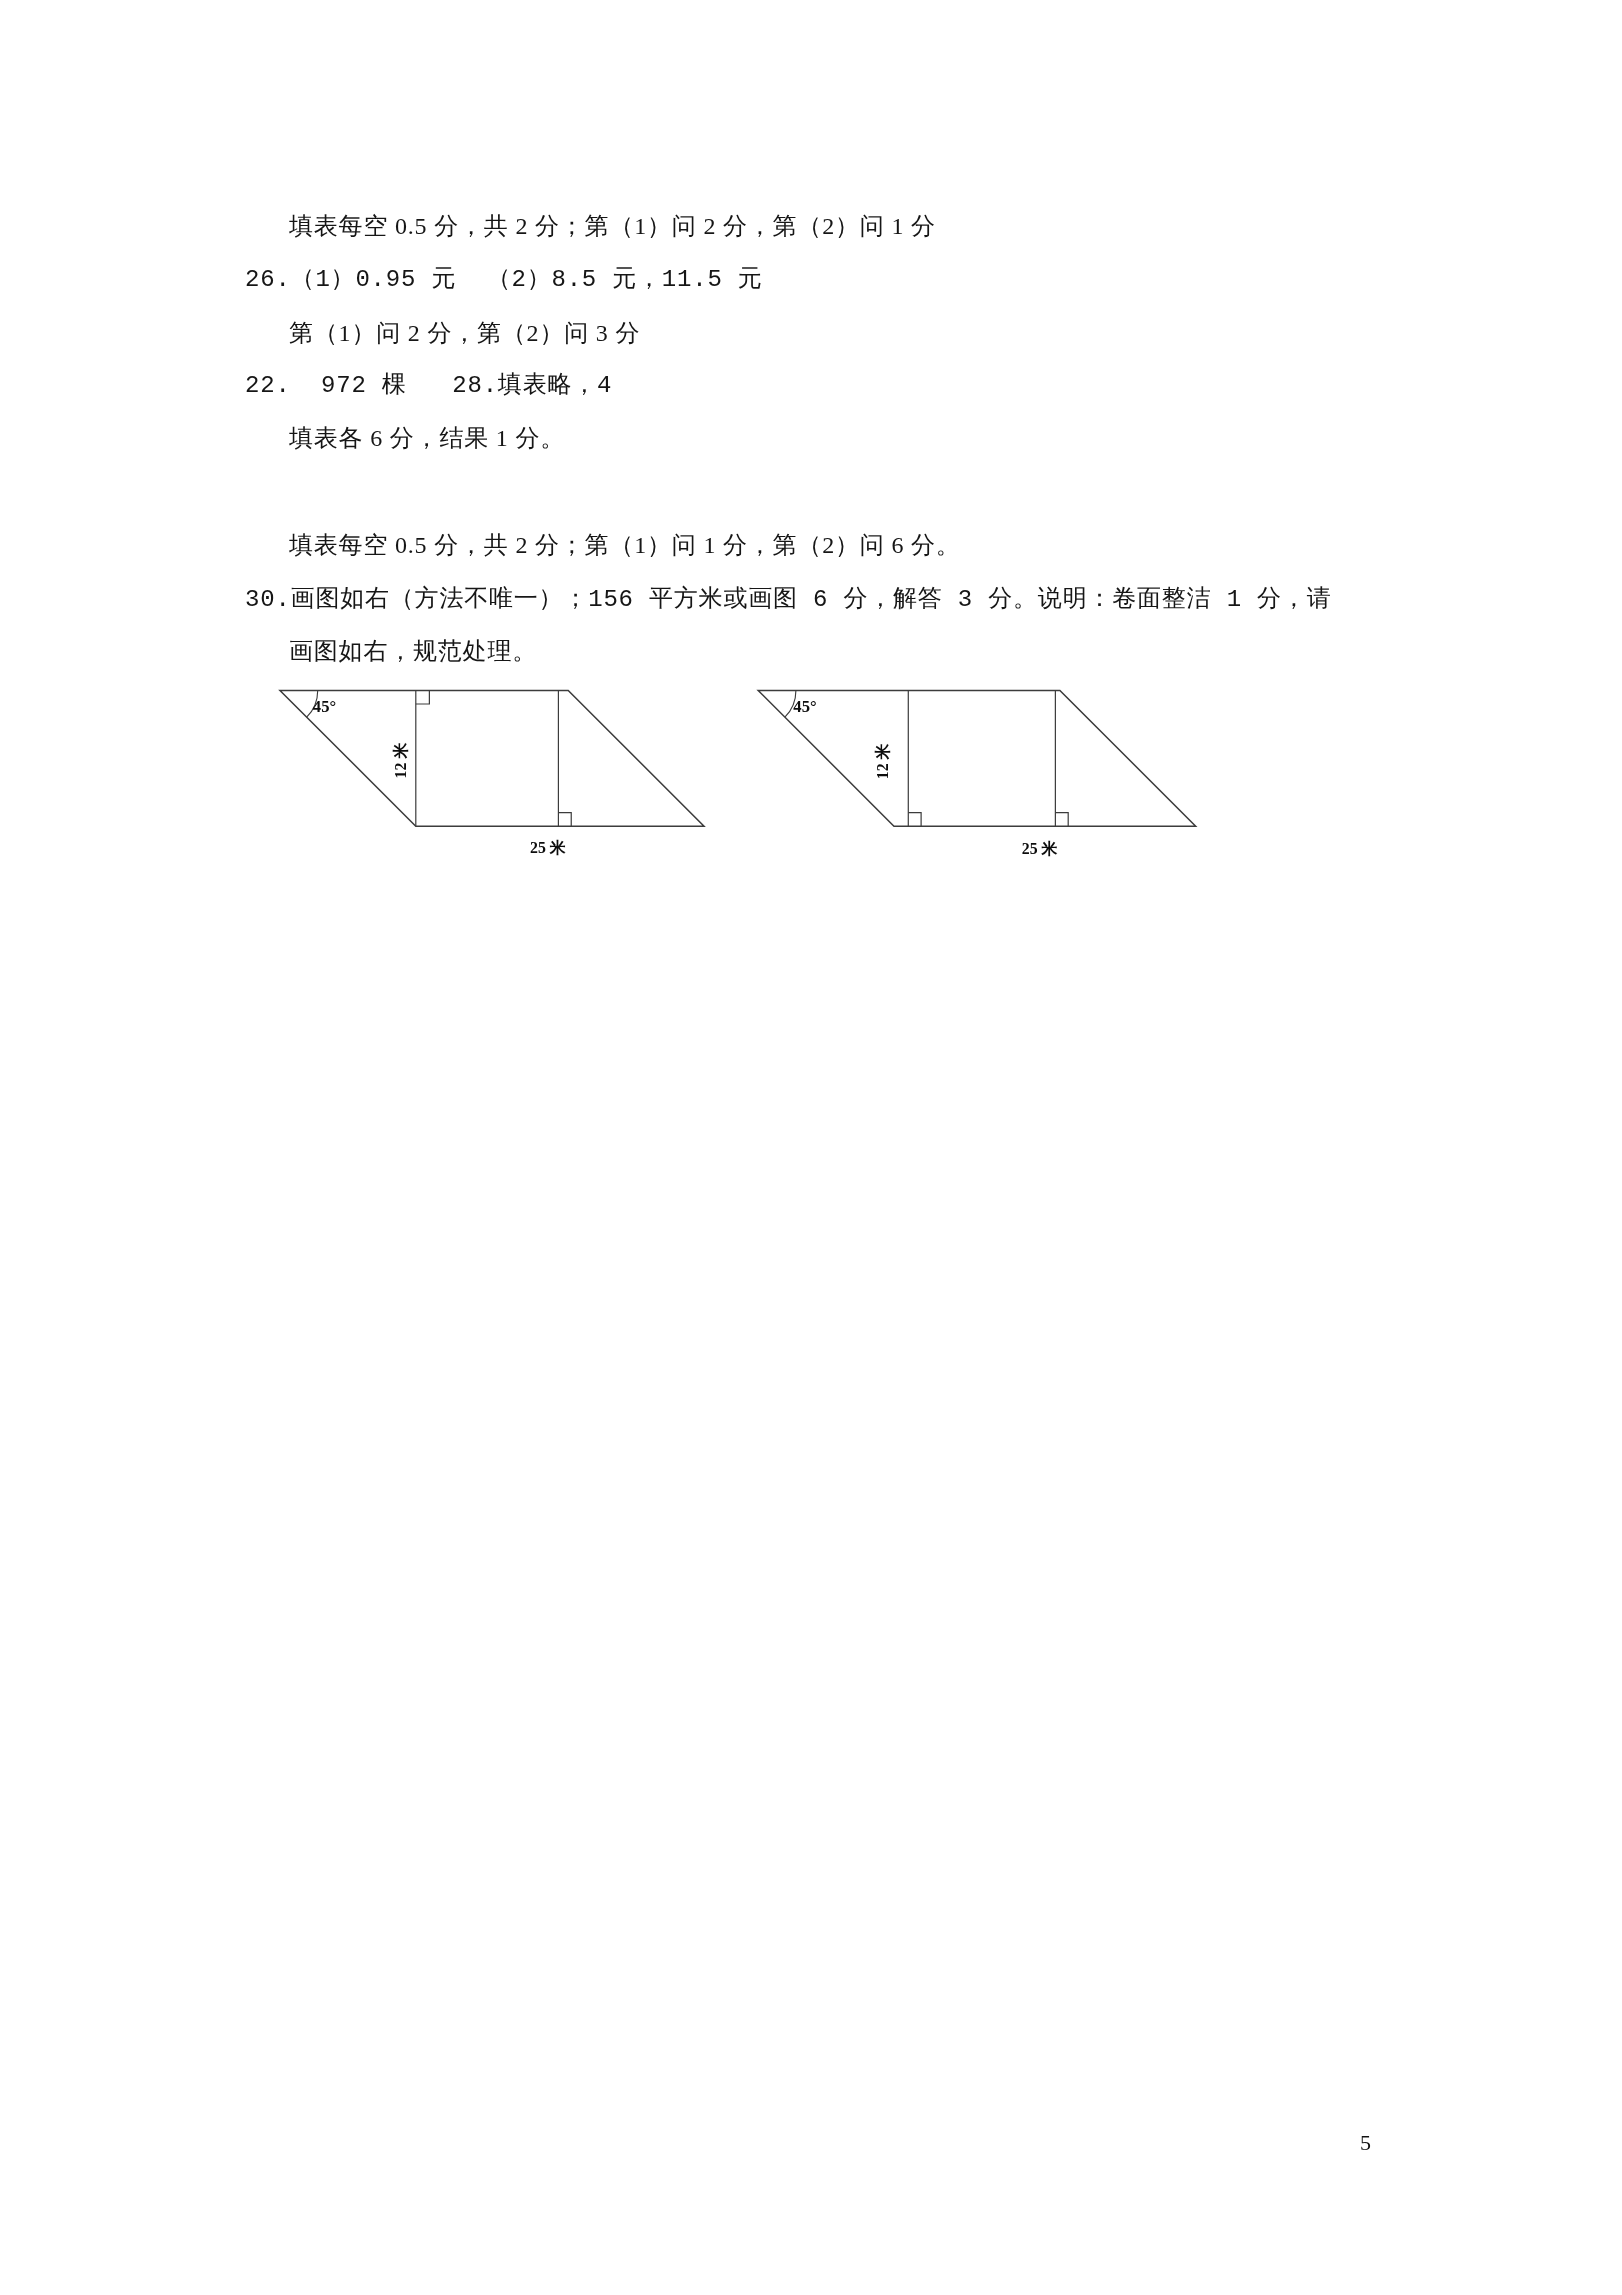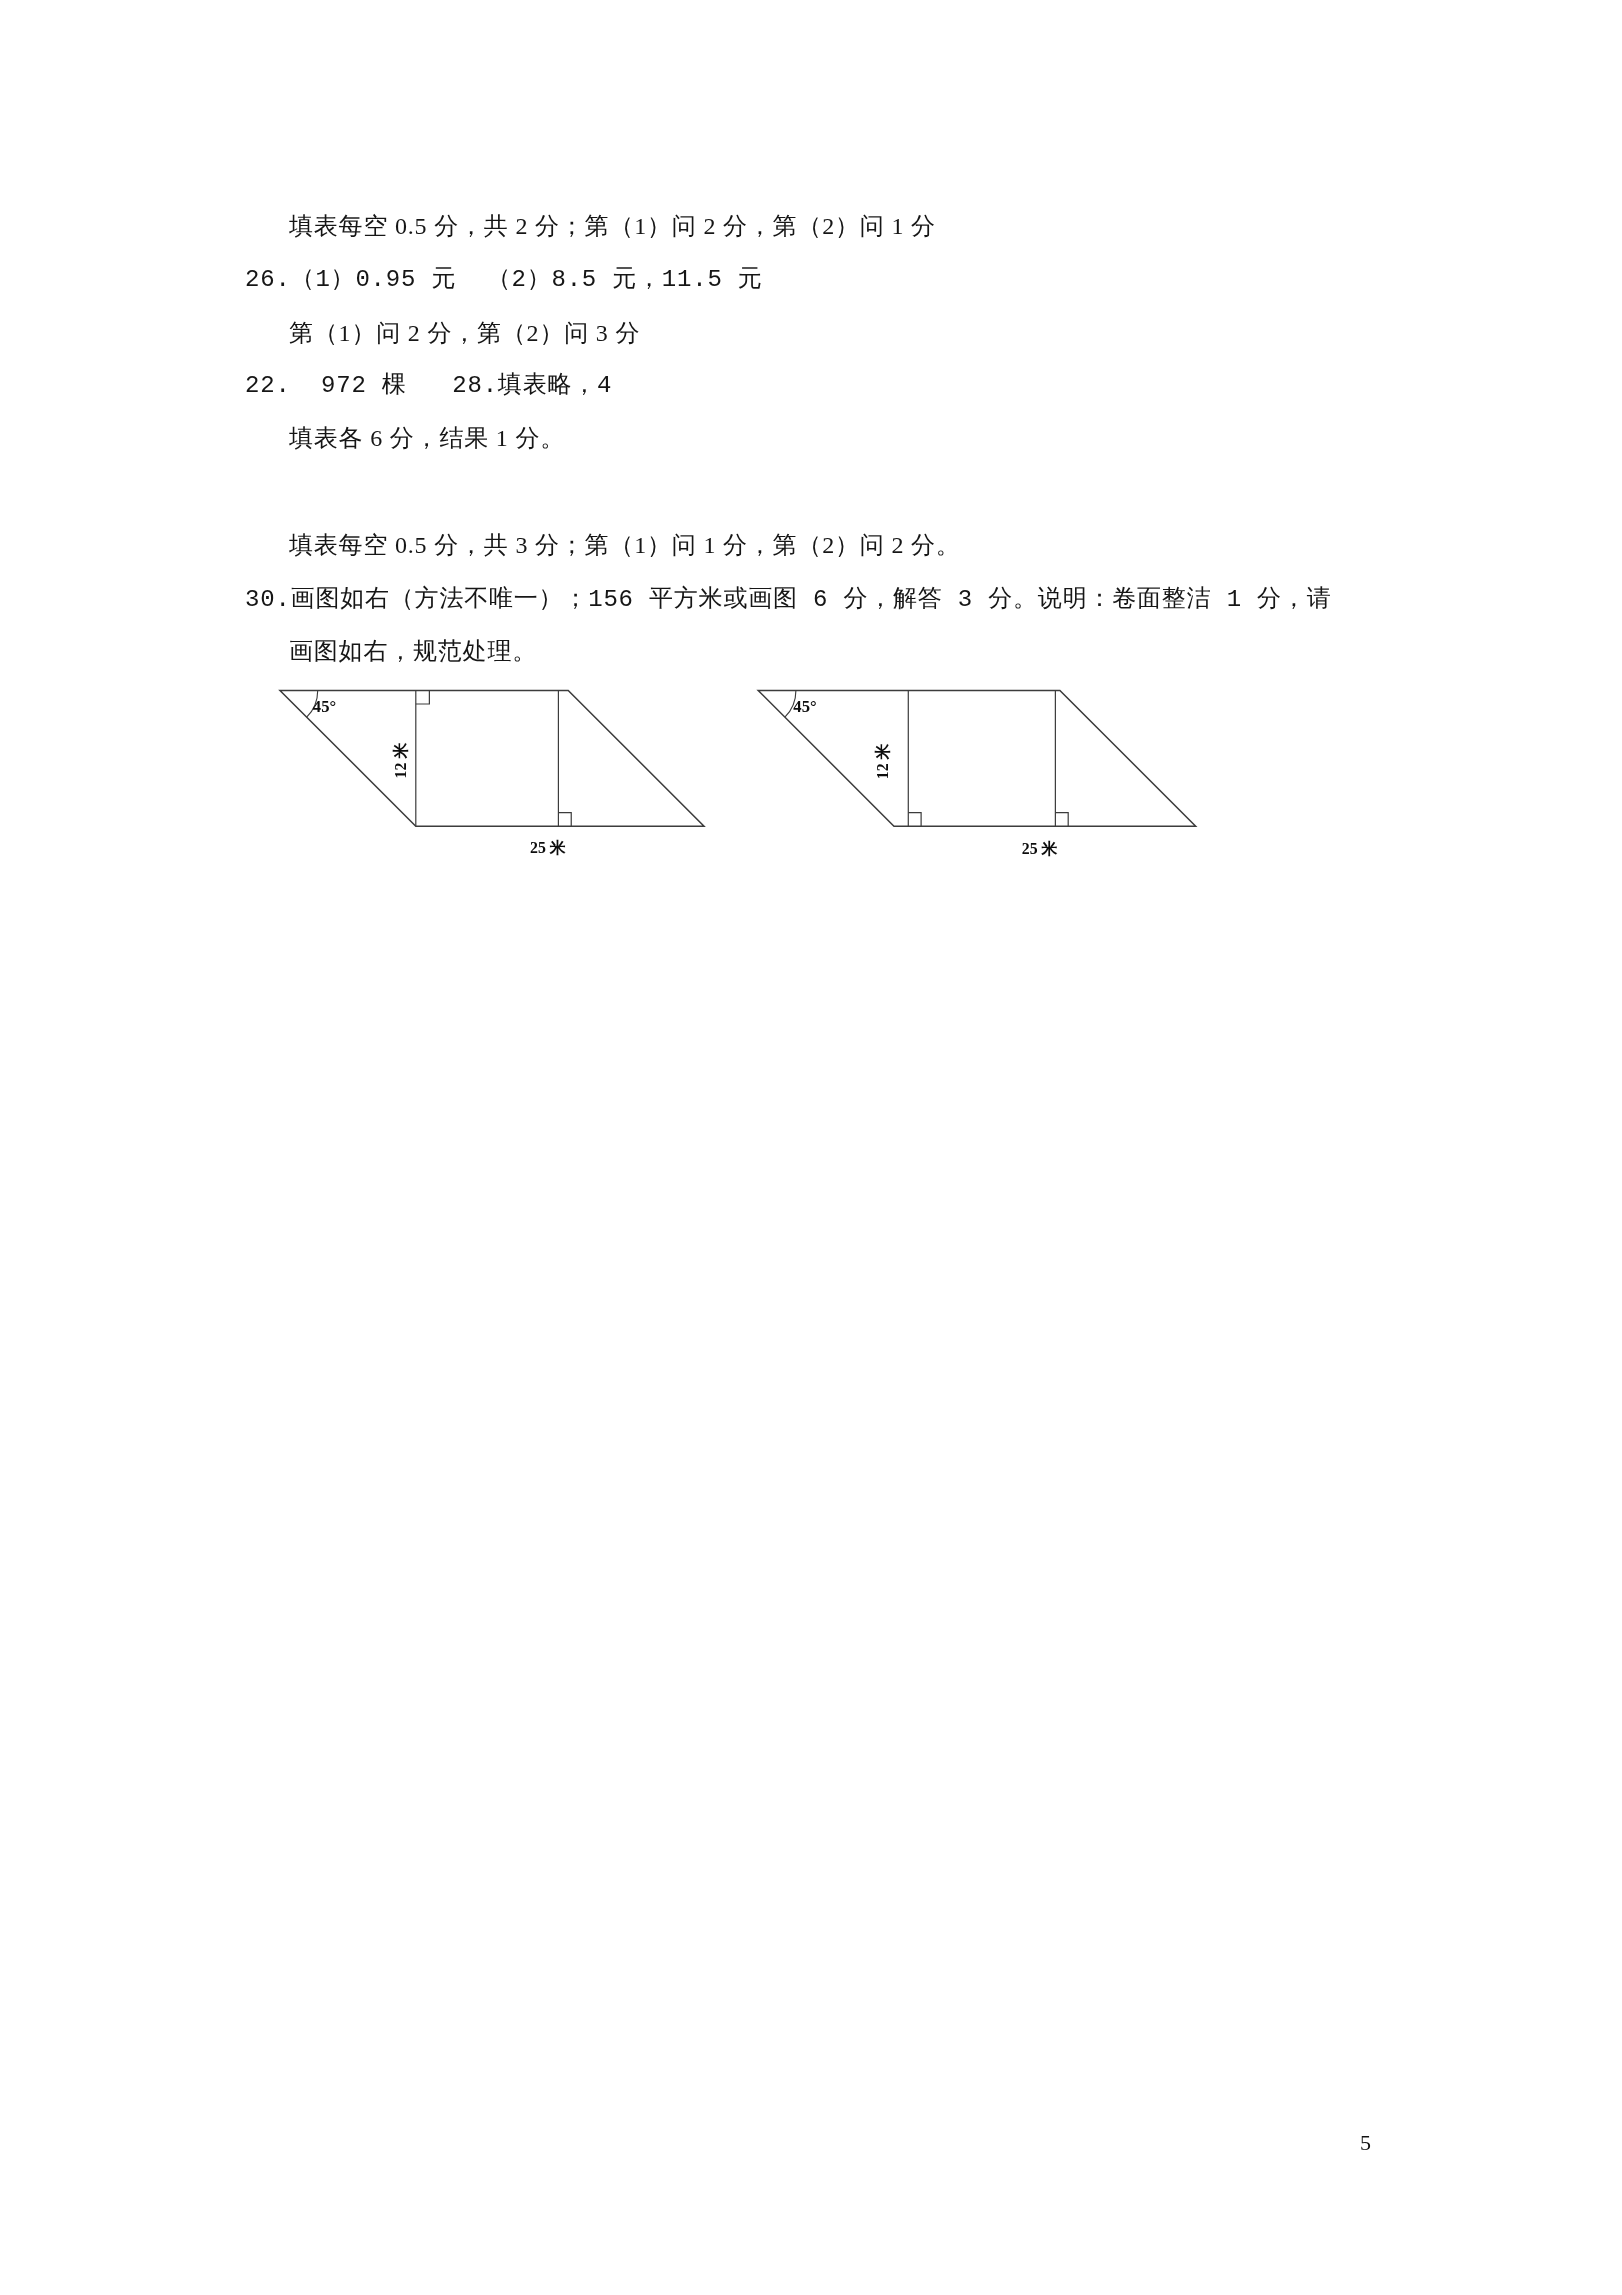--- a/index.html
+++ b/index.html
@@ -38,21 +38,21 @@
 </head>
 <body>
 
 <div class="page">
 
   <div class="text-line indent-line" style="top:211px">填表每空 0.5 分，共 2 分；第（1）问 2 分，第（2）问 1 分</div>
   <div class="text-line num-line" style="top:265px">26.（1）0.95 元  （2）8.5 元，11.5 元</div>
   <div class="text-line indent-line" style="top:318px">第（1）问 2 分，第（2）问 3 分</div>
   <div class="text-line num-line" style="top:371px">22.  972 棵   28.填表略，4</div>
   <div class="text-line indent-line" style="top:423px">填表各 6 分，结果 1 分。</div>
-  <div class="text-line indent-line" style="top:530px">填表每空 0.5 分，共 3 分；第（1）问 1 分，第（2）问 2 分。</div>
+  <div class="text-line indent-line" style="top:530px">填表每空 0.5 分，共 2 分；第（1）问 1 分，第（2）问 6 分。</div>
   <div class="text-line num-line" style="top:585px">30.画图如右（方法不唯一）；156 平方米或画图 6 分，解答 3 分。说明：卷面整洁 1 分，请</div>
   <div class="text-line indent-line" style="top:636px">画图如右，规范处理。</div>
 
   <svg class="diagram-svg" style="left:249px;top:664px" width="483" height="249" viewBox="0 0 640 330">
     <polygon points="41,35 423,35 603,215 221,215" fill="none" stroke="#3c3c3c" stroke-width="2"></polygon>
     <line x1="221" y1="35" x2="221" y2="215" stroke="#3c3c3c" stroke-width="1.6"></line>
     <path d="M221,53 L239,53 L239,35" fill="none" stroke="#3c3c3c" stroke-width="1.6"></path>
     <line x1="410" y1="35" x2="410" y2="215" stroke="#3c3c3c" stroke-width="1.6"></line>
     <path d="M410,197 L427,197 L427,215" fill="none" stroke="#3c3c3c" stroke-width="1.6"></path>
     <path d="M91,35 A50,50 0 0 1 76.4,70.4" fill="none" stroke="#3c3c3c" stroke-width="1.5"></path>

